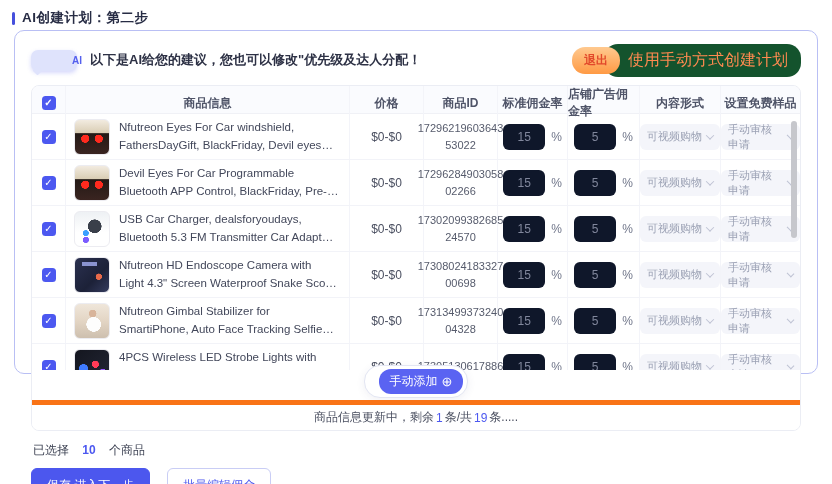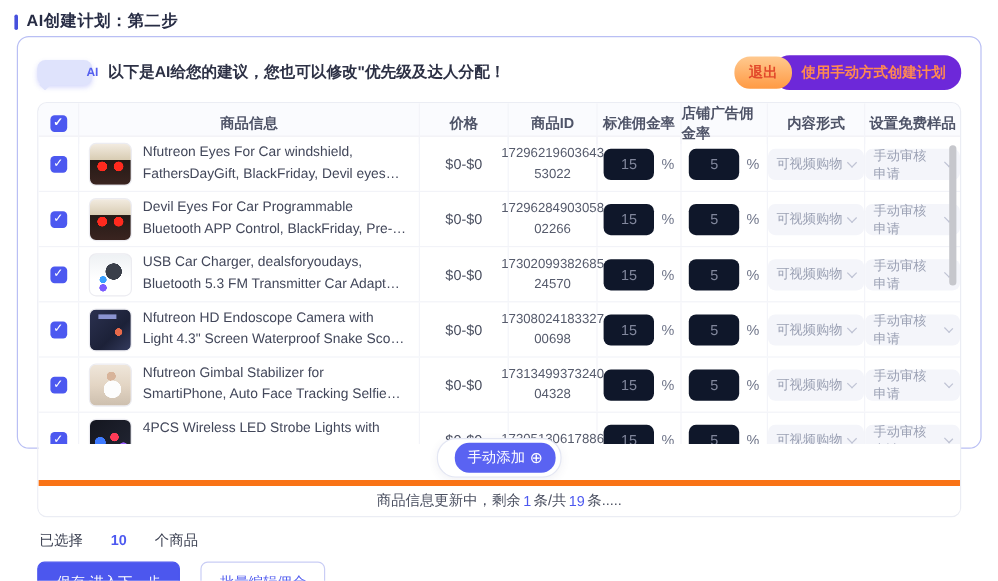--- a/index.html
+++ b/index.html
@@ -21,22 +21,22 @@
   .ai-bubble { position:relative; width:27px; height:21px; background:#dfe3fc; border-radius:7px;
     display:flex; align-items:center; justify-content:center; box-shadow:0 2px 4px rgba(90,99,242,.25);padding-left:46px; }
   .ai-bubble::after { content:""; position:absolute; left:3px; bottom:-3px; width:7px; height:7px;
     background:#dfe3fc; transform:rotate(45deg); border-radius:1px; }
   .ai-bubble span { font-size:10px; font-weight:bold; color:#5560ee; }
   .banner-msg { margin-left:13px; font-size:13px; font-weight:bold; color:#2d3145; }
   .banner-right { margin-left:auto; display:flex; align-items:center; }
   .exit-badge { z-index:2; background:linear-gradient(180deg,#ffc98f,#ff9a44);
     color:#e2492b; font-size:12px; font-weight:bold; padding:5px 12px; border-radius:13px;
     margin-right:-16px; cursor:pointer; }
-  .manual-pill { background:#6d28d9; color:#ff8a50; font-size:12px; padding:6px 13px 6px 24px;
-    border-radius:14px; cursor:pointer;font-weight:bold; }
+  .manual-pill { background:#14532d; color:#ff8a50; font-size:16px; padding:6px 13px 6px 24px;
+    border-radius:14px; cursor:pointer; }
 
   
   .table-box { border:1px solid #ebedf4; border-radius:8px; overflow:hidden; }
   .grid-row { display:grid; grid-template-columns:34px 284px 74px 74px 70px 72px 81px 1fr; align-items:center; }
   .thead { height:28px; background:#fafbfe; border-bottom:1px solid #f0f1f6; }
   .thead .cell { font-size:12px; font-weight:600; color:#4f5468; }
   .cell { display:flex; align-items:center; justify-content:center; height:100%;
     border-right:1px solid #f3f4f9; }
   .cell:last-child { border-right:none; }
 
@@ -75,21 +75,21 @@
     font-family:"Liberation Sans", sans-serif; }
   .plus-ico { font-size:13px; line-height:1; }
 
   
   .status-row { height:30px; border-top:5px solid #f97316; display:flex; align-items:center;
     justify-content:center; font-size:12px; color:#4a4f60; background:#fff; position:relative; z-index:4; }
   .status-num { color:#4c58f0; margin:0 2px; }
 
   
   .selected-row { margin:11px 2px 9px; font-size:12px; color:#3c4152; }
-  .selected-count { color:#4c58f0; font-weight:bold; margin:0 20px; }
+  .selected-count { color:#4c58f0; font-weight:bold; margin:0 10px; }
   .actions { display:flex; gap:17px; }
   .btn { font-size:12px; border-radius:6px; padding:8px 15px; cursor:pointer;
     font-family:"Liberation Sans", sans-serif; }
   .btn-primary { background:#4c57ee; color:#fff; border:1px solid #4c57ee; }
   .btn-secondary { background:#fff; color:#4c57ee; border:1px solid #c9cdf5; }
 </style>
 </head>
 <body>
 
 <div class="page">

